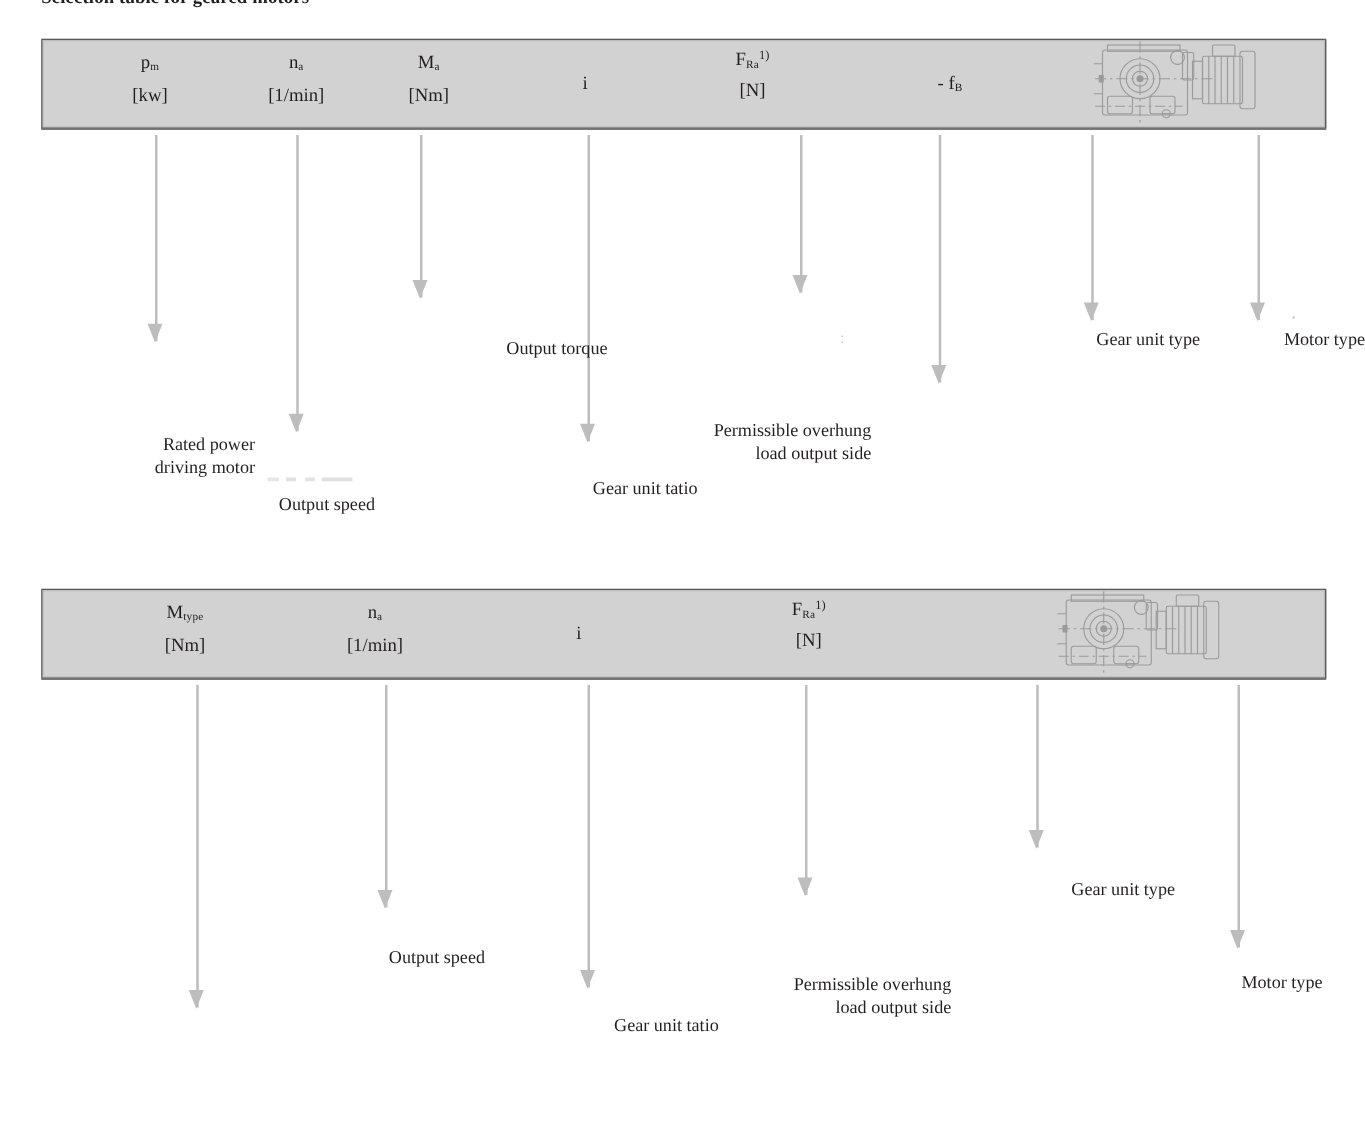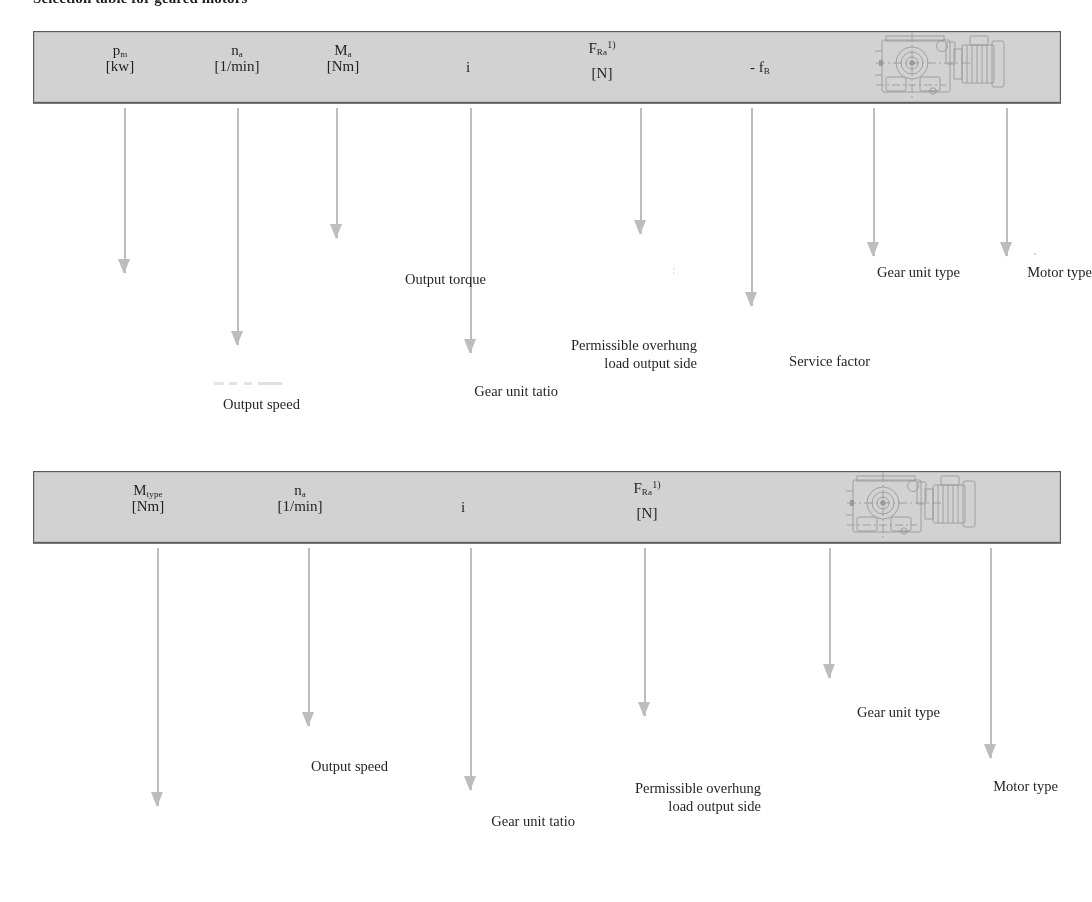--- a/index.html
+++ b/index.html
@@ -29,21 +29,21 @@
   #bar1{left:33px;top:31px;width:1028px;height:72px;}
   #bar2{left:33px;top:471px;width:1028px;height:72px;}
 
   
   .hcell{
     position:absolute;text-align:center;
     font-size:15px;color:#231f20;line-height:1.05;
     white-space:nowrap;
   }
   .hcell .sym{display:block;}
-  .hcell .unit{display:block;}
+  .hcell .unit{display:block;margin-top:11px;}
   .hcell sub{font-size:9px;vertical-align:-2px;letter-spacing:.2px;}
   .hcell sup{font-size:10px;vertical-align:5px;}
   .hcell.single{padding-top:17px;}
 
   
   .gm-icon{position:absolute;}
 
   
   .arrow{position:absolute;width:13px;}
   .arrow .shaft{
@@ -175,26 +175,27 @@
   </div>
   <div class="arrow" style="left:867px;top:108px;height:148px;">
     <div class="shaft"></div>
       <div class="head"></div>
   </div>
   <div class="arrow" style="left:1000px;top:108px;height:148px;">
     <div class="shaft"></div>
       <div class="head"></div>
   </div>
 
+  <div class="lbl" style="left:36px;top:347px;width:168px;">Rated power
+driving motor</div>
   <div class="lbl" style="left:164px;top:395px;width:136px;">Output speed</div>
   <div class="lbl" style="left:236px;top:270px;width:250px;">Output torque</div>
   <div class="lbl" style="left:372px;top:382px;width:186px;">Gear unit tatio</div>
   <div class="lbl" style="left:453px;top:336px;width:244px;">Permissible overhung
 load output side</div>
-  <div class="lbl" style="left:620px;top:352px;width:250px;">Service factor</div>
   <div class="lbl" style="left:800px;top:263px;width:160px;">Gear unit type</div>
   <div class="lbl" style="left:960px;top:263px;width:132px;">Motor type</div>
 
   <div class="artifact" style="left:672px;top:262px;">:</div>
   <div class="smudge" style="left:214px;top:382px;width:68px;"></div>
   <div class="dot" style="left:1034px;top:253px;"></div>
 
   <div class="bar" id="bar2"></div>
 
   <div class="hcell" style="left:110px;top:483px;width:76px;">

